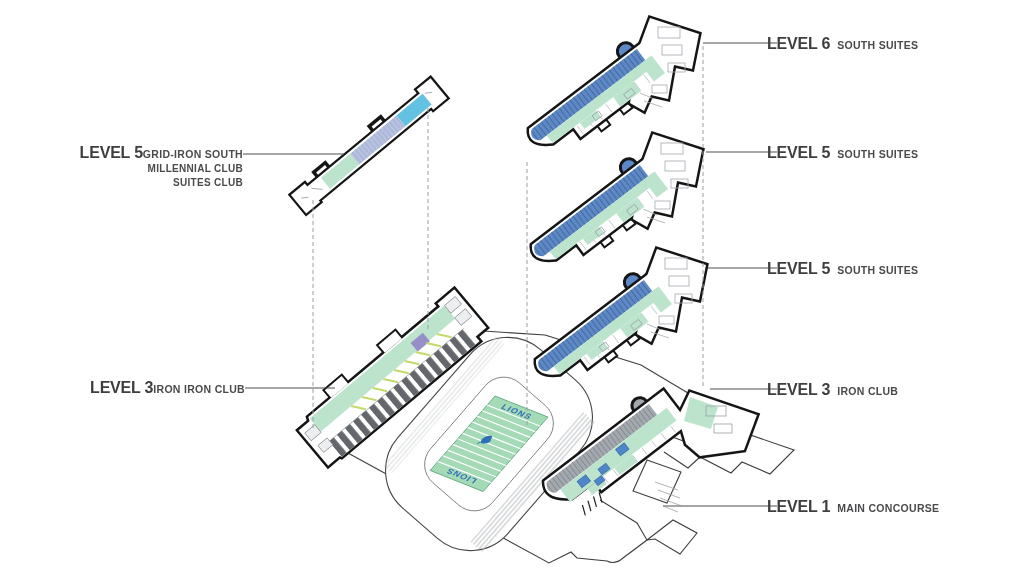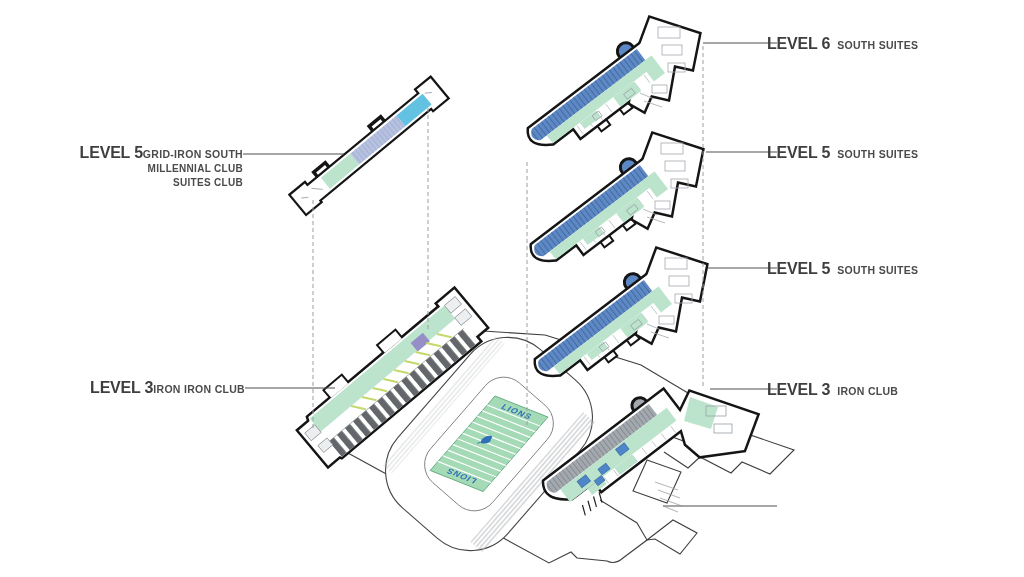--- a/index.html
+++ b/index.html
@@ -218,20 +218,25 @@
 <div class="label right-label row" style="top:260px">
   <span class="lvl-big">LEVEL 5</span>
       <span class="gap"></span>
   <span class="lvl-sub">SOUTH SUITES</span>
 </div>
 <div class="label right-label row" style="top:381px">
   <span class="lvl-big">LEVEL 3</span>
       <span class="gap"></span>
   <span class="lvl-sub">IRON CLUB</span>
 </div>
+<div class="label right-label row" style="top:498px">
+  <span class="lvl-big">LEVEL 1</span>
+      <span class="gap"></span>
+  <span class="lvl-sub">MAIN CONCOURSE</span>
+</div>
 
 <div class="label left-block" style="left:80px;top:144px;width:163px">
   <div class="row">
     <span class="lvl-big">LEVEL 5</span>
         <span class="gap"></span>
     <span class="lvl-sub">GRID-IRON SOUTH</span>
   </div>
   <div class="subline">MILLENNIAL CLUB</div>
   <div class="subline">SUITES CLUB</div>
 </div>

